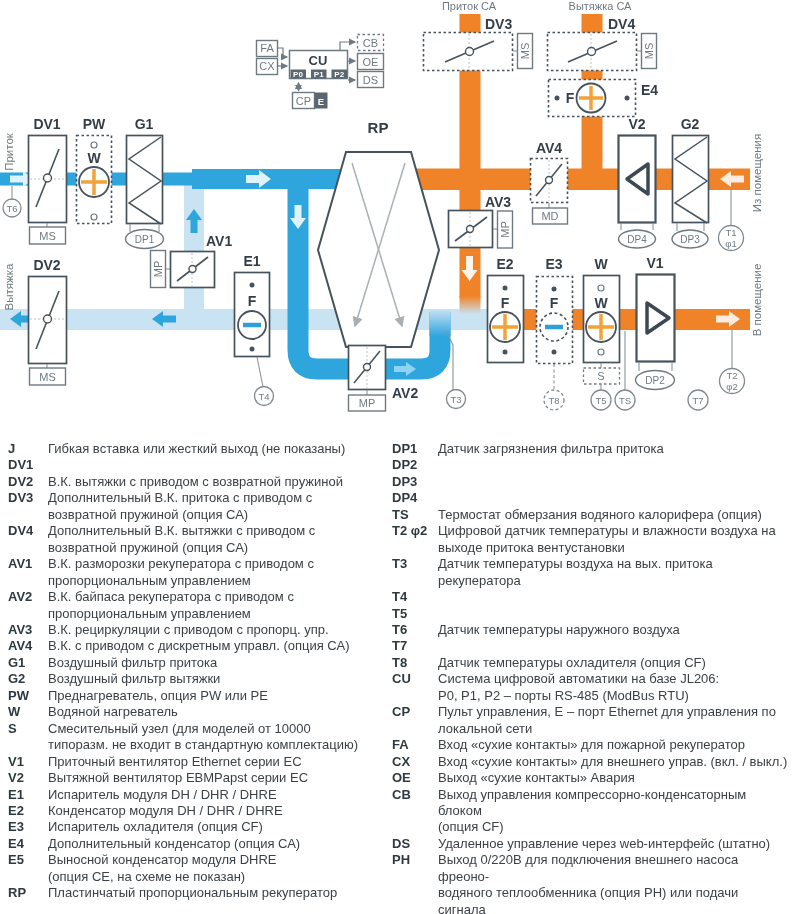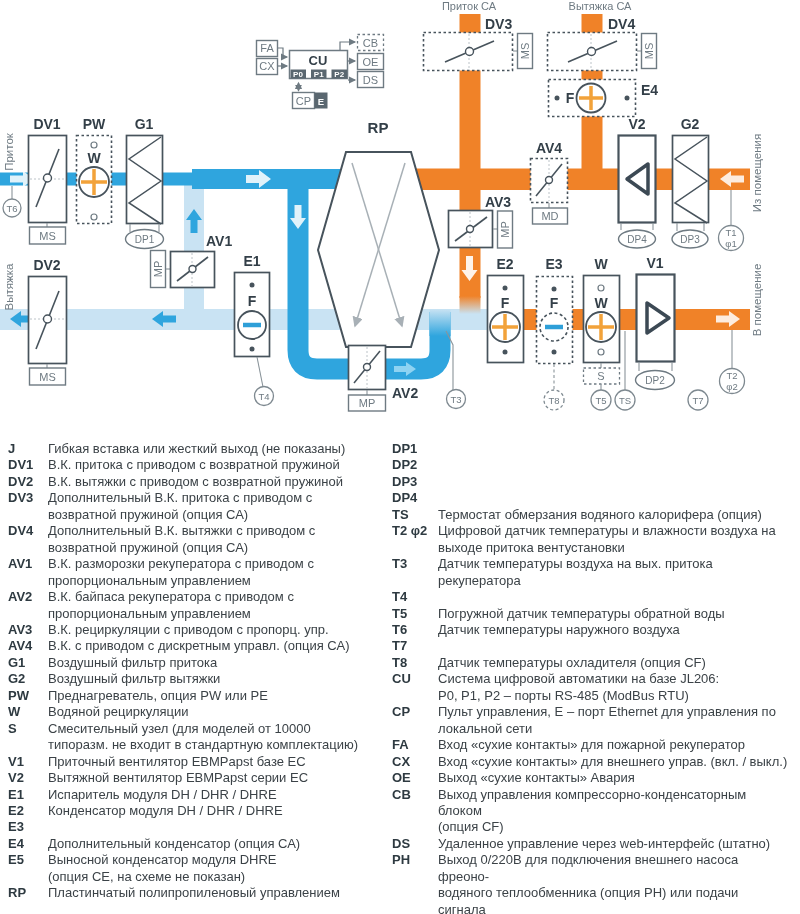--- a/index.html
+++ b/index.html
@@ -347,21 +347,20 @@
 
 <div class="legend">
   <div class="lcol-left">
   <div class="lrow">
     <span class="labbr">J</span>
     <span class="ldesc">Гибкая вставка или жесткий выход (не показаны)</span>
   </div>
 
   <div class="lrow">
     <span class="labbr">DV1</span>
-    <span class="ldesc">В.К. притока с приводом с возвратной пружиной</span>
   </div>
 
   <div class="lrow">
     <span class="labbr">DV2</span>
     <span class="ldesc">В.К. вытяжки с приводом с возвратной пружиной</span>
   </div>
 
   <div class="lrow">
     <span class="labbr">DV3</span>
     <span class="ldesc">Дополнительный В.К. притока с приводом с
@@ -406,72 +405,74 @@
     <span class="ldesc">Воздушный фильтр вытяжки</span>
   </div>
 
   <div class="lrow">
     <span class="labbr">PW</span>
     <span class="ldesc">Преднагреватель, опция PW или PE</span>
   </div>
 
   <div class="lrow">
     <span class="labbr">W</span>
-    <span class="ldesc">Водяной рециркуляции</span>
+    <span class="ldesc">Водяной нагреватель</span>
   </div>
 
   <div class="lrow">
     <span class="labbr">S</span>
     <span class="ldesc">Смесительный узел (для моделей от 10000
 типоразм. не входит в стандартную комплектацию)</span>
   </div>
 
   <div class="lrow">
     <span class="labbr">V1</span>
-    <span class="ldesc">Приточный вентилятор EBMPapst базе EC</span>
+    <span class="ldesc">Приточный вентилятор Ethernet серии EC</span>
   </div>
 
   <div class="lrow">
     <span class="labbr">V2</span>
     <span class="ldesc">Вытяжной вентилятор EBMPapst серии EC</span>
   </div>
 
   <div class="lrow">
     <span class="labbr">E1</span>
     <span class="ldesc">Испаритель модуля DH / DHR / DHRE</span>
   </div>
 
   <div class="lrow">
     <span class="labbr">E2</span>
     <span class="ldesc">Конденсатор модуля DH / DHR / DHRE</span>
   </div>
 
   <div class="lrow">
     <span class="labbr">E3</span>
+    <span class="ldesc">Испаритель охладителя (опция CF)</span>
   </div>
 
   <div class="lrow">
     <span class="labbr">E4</span>
     <span class="ldesc">Дополнительный конденсатор (опция СА)</span>
   </div>
 
   <div class="lrow">
     <span class="labbr">E5</span>
     <span class="ldesc">Выносной конденсатор модуля DHRE
 (опция СЕ, на схеме не показан)</span>
   </div>
 
   <div class="lrow">
     <span class="labbr">RP</span>
-    <span class="ldesc">Пластинчатый полипропиленовый управлением</span>
+    <span class="ldesc">Пластинчатый пропорциональным рекуператор</span>
   </div>
 </div>
   <div class="lcol-right">
   <div class="lrow">
     <span class="labbr">DP1</span>
+    <span class="ldesc">Датчик загрязнения фильтра притока</span>
   </div>
 
   <div class="lrow">
     <span class="labbr">DP2</span>
   </div>
 
   <div class="lrow">
     <span class="labbr">DP3</span>
   </div>
 
@@ -495,21 +496,20 @@
     <span class="labbr">T3</span>
     <span class="ldesc">Датчик температуры воздуха на вых. притока рекуператора</span>
   </div>
 
   <div class="lrow">
     <span class="labbr">T4</span>
   </div>
 
   <div class="lrow">
     <span class="labbr">T5</span>
-    <span class="ldesc">Погружной датчик температуры обратной воды</span>
   </div>
 
   <div class="lrow">
     <span class="labbr">T6</span>
     <span class="ldesc">Датчик температуры наружного воздуха</span>
   </div>
 
   <div class="lrow">
     <span class="labbr">T7</span>
   </div>

